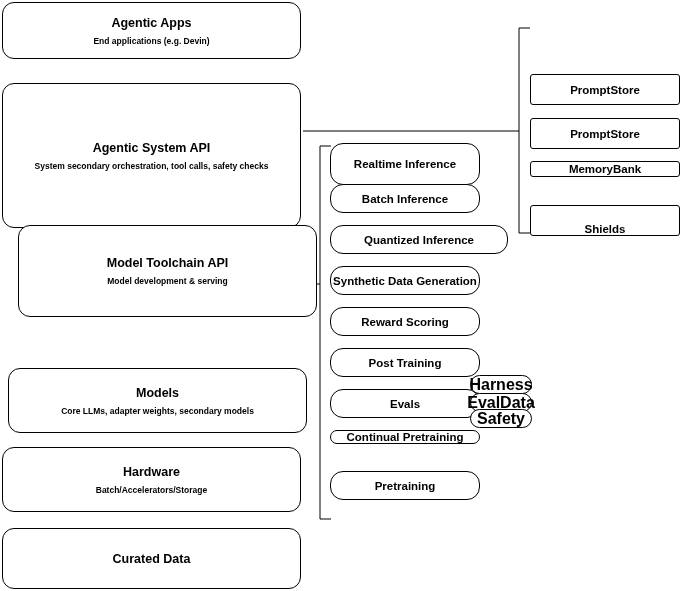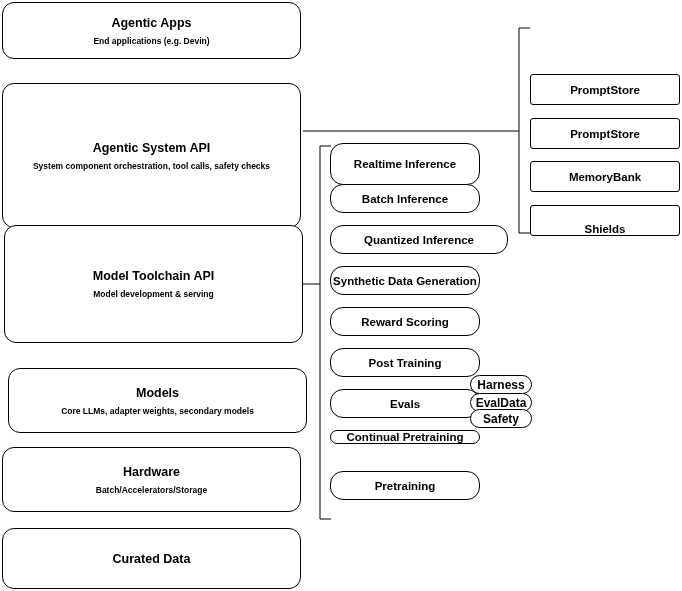--- a/index.html
+++ b/index.html
@@ -41,21 +41,21 @@
     font-size: 8.5px;
     line-height: 12px;
     margin-top: 4px;
   }
   .cap {
     border-radius: 13px;
     font-size: 11.5px;
   }
   .pill {
     border-radius: 11px;
-    font-size: 12px;
+    font-size: 16px;
   }
   .right-box {
     border-radius: 3px;
     font-size: 11.5px;
   }
   svg.connectors {
     position: absolute;
     left: 0;
     top: 0;
     width: 682px;
@@ -81,24 +81,24 @@
     <path d="M320 519 L331 519" fill="none" stroke="#000000" stroke-width="1"></path>
   </svg>
 
   <div class="box layer" style="left:2px; top:2px; width:299px; height:57px;">
     <div class="title">Agentic Apps</div>
     <div class="subtitle">End applications (e.g. Devin)</div>
   </div>
 
   <div class="box layer" style="left:2px; top:83px; width:299px; height:145px;">
     <div class="title">Agentic System API</div>
-    <div class="subtitle">System component orchestration, tool calls, safety checks</div>
+    <div class="subtitle">System secondary orchestration, tool calls, safety checks</div>
   </div>
 
-  <div class="box layer" style="left:4px; top:225px; width:299px; height:118px;">
+  <div class="box layer" style="left:18px; top:225px; width:299px; height:92px;">
     <div class="title">Model Toolchain API</div>
     <div class="subtitle">Model development &amp; serving</div>
   </div>
 
   <div class="box layer" style="left:2px; top:368px; width:299px; height:65px;margin-left:6px;">
     <div class="title">Models</div>
     <div class="subtitle">Core LLMs, adapter weights, secondary models</div>
   </div>
 
   <div class="box layer" style="left:2px; top:447px; width:299px; height:65px;">
@@ -109,21 +109,21 @@
   <div class="box layer" style="left:2px; top:528px; width:299px; height:61px;">
     <div class="title">Curated Data</div>
   </div>
 
   <div class="box right-box" style="left:530px; top:74px; width:150px; height:31px;">
     <span>PromptStore</span>
   </div>
   <div class="box right-box" style="left:530px; top:118px; width:150px; height:31px;">
     <span>PromptStore</span>
   </div>
-  <div class="box right-box" style="left:530px; top:161px; width:150px; height:31px;">
+  <div class="box right-box" style="left:530px; top:161px; width:150px; height:16px;">
     <span>MemoryBank</span>
   </div>
   <div class="box right-box" style="left:530px; top:205px; width:150px; height:31px;justify-content:flex-end;">
     <span>Shields</span>
   </div>
 
   <div class="box cap" style="left:330px; top:143px; width:150px; height:42px;">
     <span>Realtime Inference</span>
   </div>
   <div class="box cap" style="left:330px; top:184px; width:150px; height:29px;">

